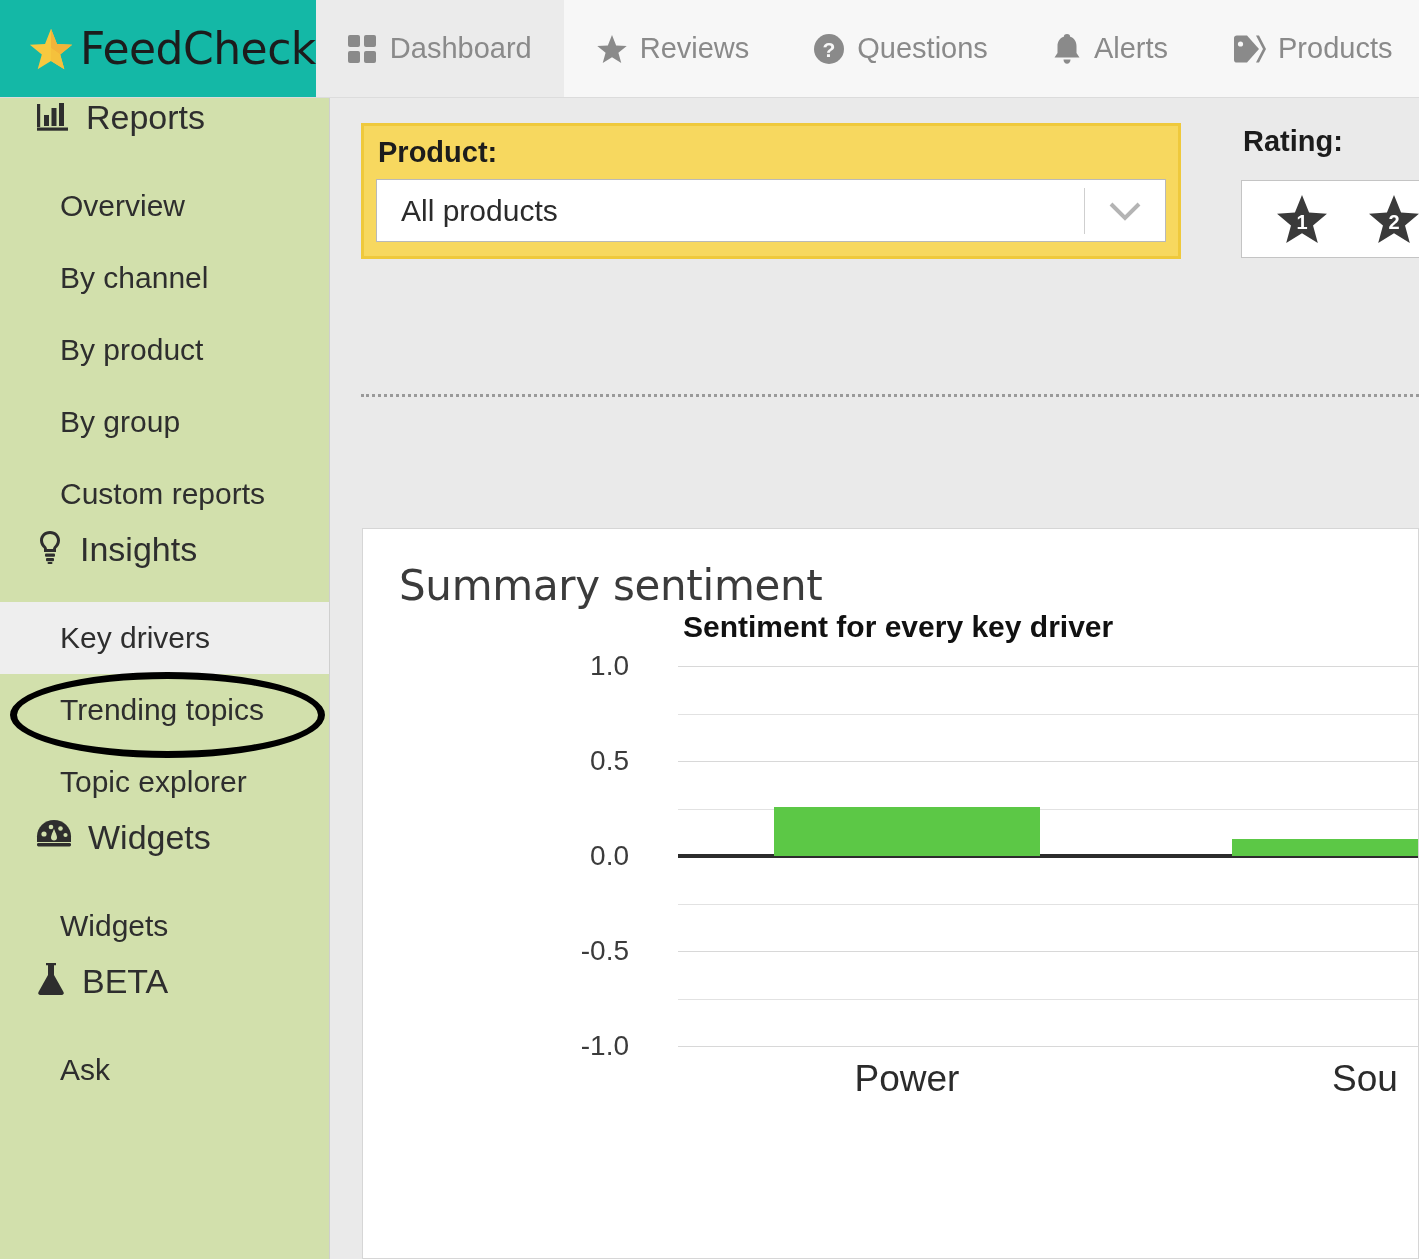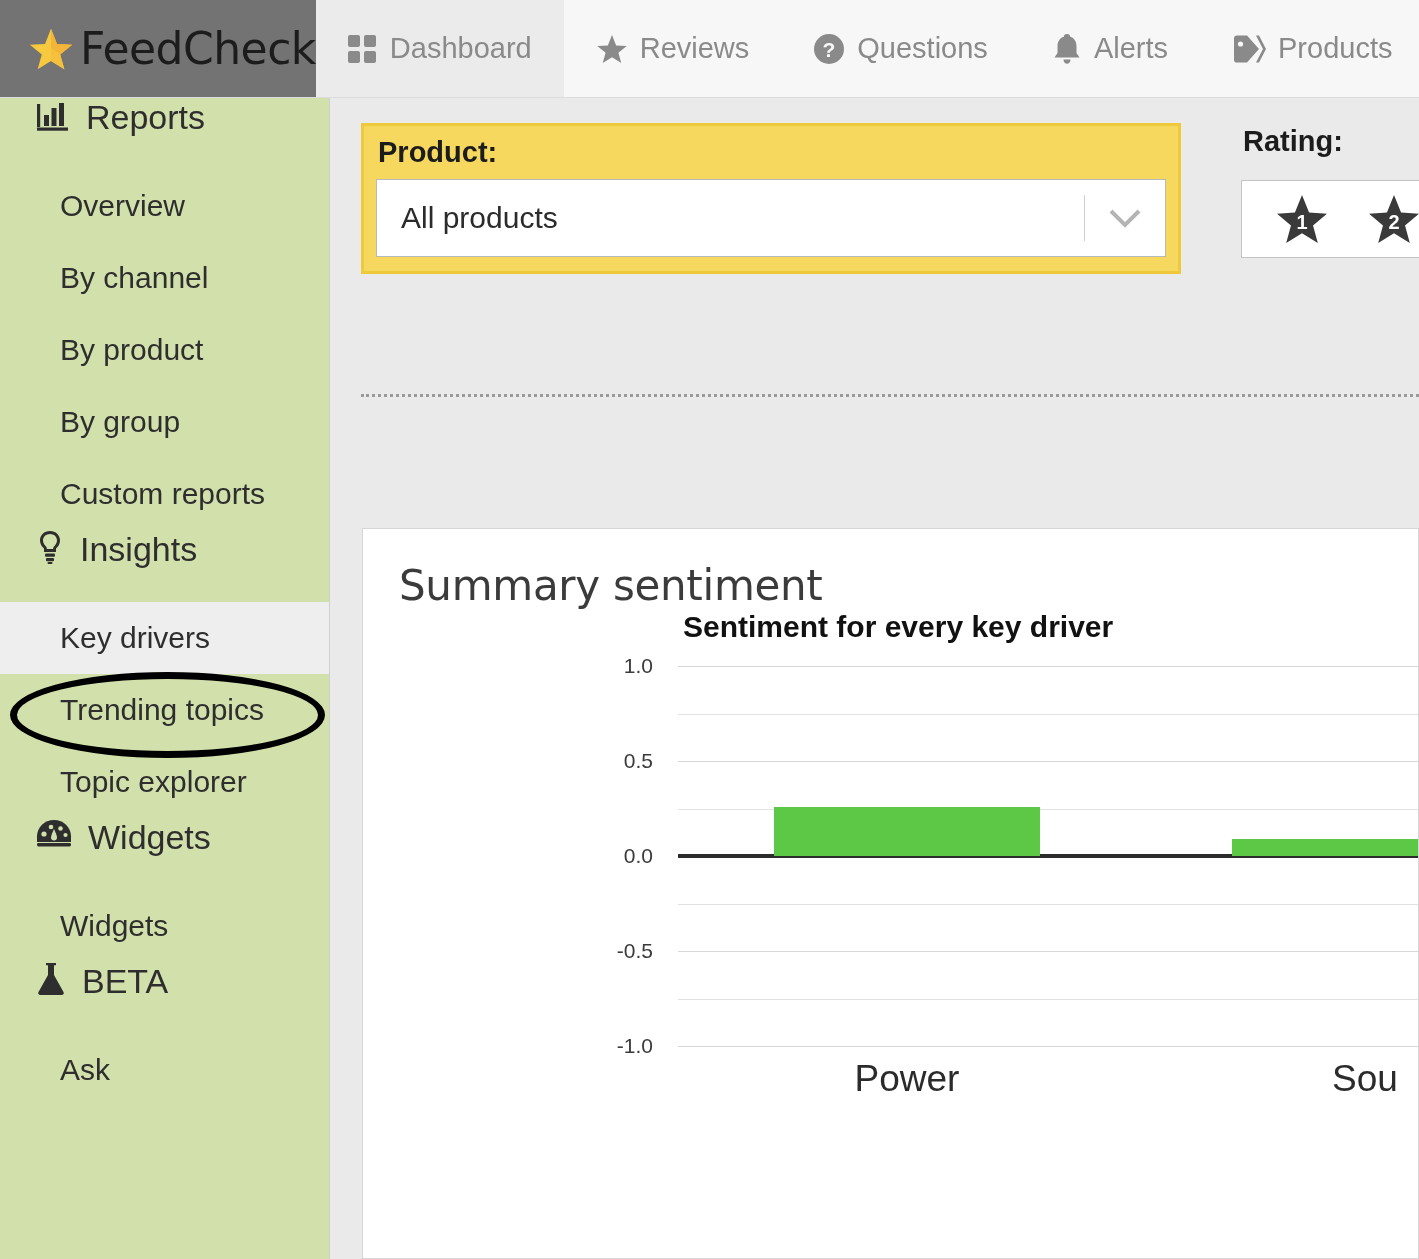--- a/index.html
+++ b/index.html
@@ -17,21 +17,21 @@
     position: absolute; top: 0; left: 0;
     width: 1419px; height: 98px;
     background: #f7f7f7;
     border-bottom: 1px solid #dcdcdc;
     display: flex; align-items: stretch;
   }
   .brand {
     width: 330px; height: 97px;
     display: flex; align-items: center; gap: 6px;
     padding-left: 28px;
-    background: #737373;
+    background: #14b8a6;
   }
   .brand-star { width: 46px; height: 46px; flex: 0 0 46px; }
   .brand-name {
     font-size: 44px; font-weight: 400; color: #1c1c1c;
     letter-spacing: -0.5px; line-height: 1;
     font-family: "DejaVu Sans", sans-serif;
   }
   .navitems { display: flex; align-items: stretch; height: 97px; }
   .navitem {
     display: flex; align-items: center; gap: 12px;
@@ -96,21 +96,21 @@
     width: 820px;
     background: #f7d85f;
     border: 3px solid #efc93c;
     padding: 8px 12px 14px 12px;
   }
   .filter-label {
     font-size: 29px; font-weight: 700; color: #1c1c1c;
     padding: 2px 0 10px 2px;
   }
   .select-box {
-    height: 78px; background: #ffffff;
+    height: 63px; background: #ffffff;
     border: 1px solid #b9b9b9;
     display: flex; align-items: center;
     cursor: pointer;
   }
   .select-value {
     flex: 1; padding-left: 24px;
     font-size: 30px; color: #2b2b2b;
   }
   .select-divider { width: 1px; height: 46px; background: #cfcfcf; }
   .select-caret {
@@ -169,23 +169,23 @@
 
   .plot {
     position: relative;
     margin-top: 22px;
     height: 440px;
   }
   .ylabels {
     position: absolute; left: 0; top: 0; width: 310px; height: 380px;
   }
   .ytick {
-    position: absolute; right: 20px;
+    position: absolute; right: 44px;
     transform: translateY(-50%);
-    font-size: 21px; color: #3b3b3b;
+    font-size: 28px; color: #3b3b3b;
     white-space: nowrap;
   }
   .grid {
     position: absolute; left: 315px; top: 0;
     right: 0; height: 380px;
   }
   .gridline {
     position: absolute; left: 0; right: 0; height: 1px;
     background: #e2e2e2;
   }

